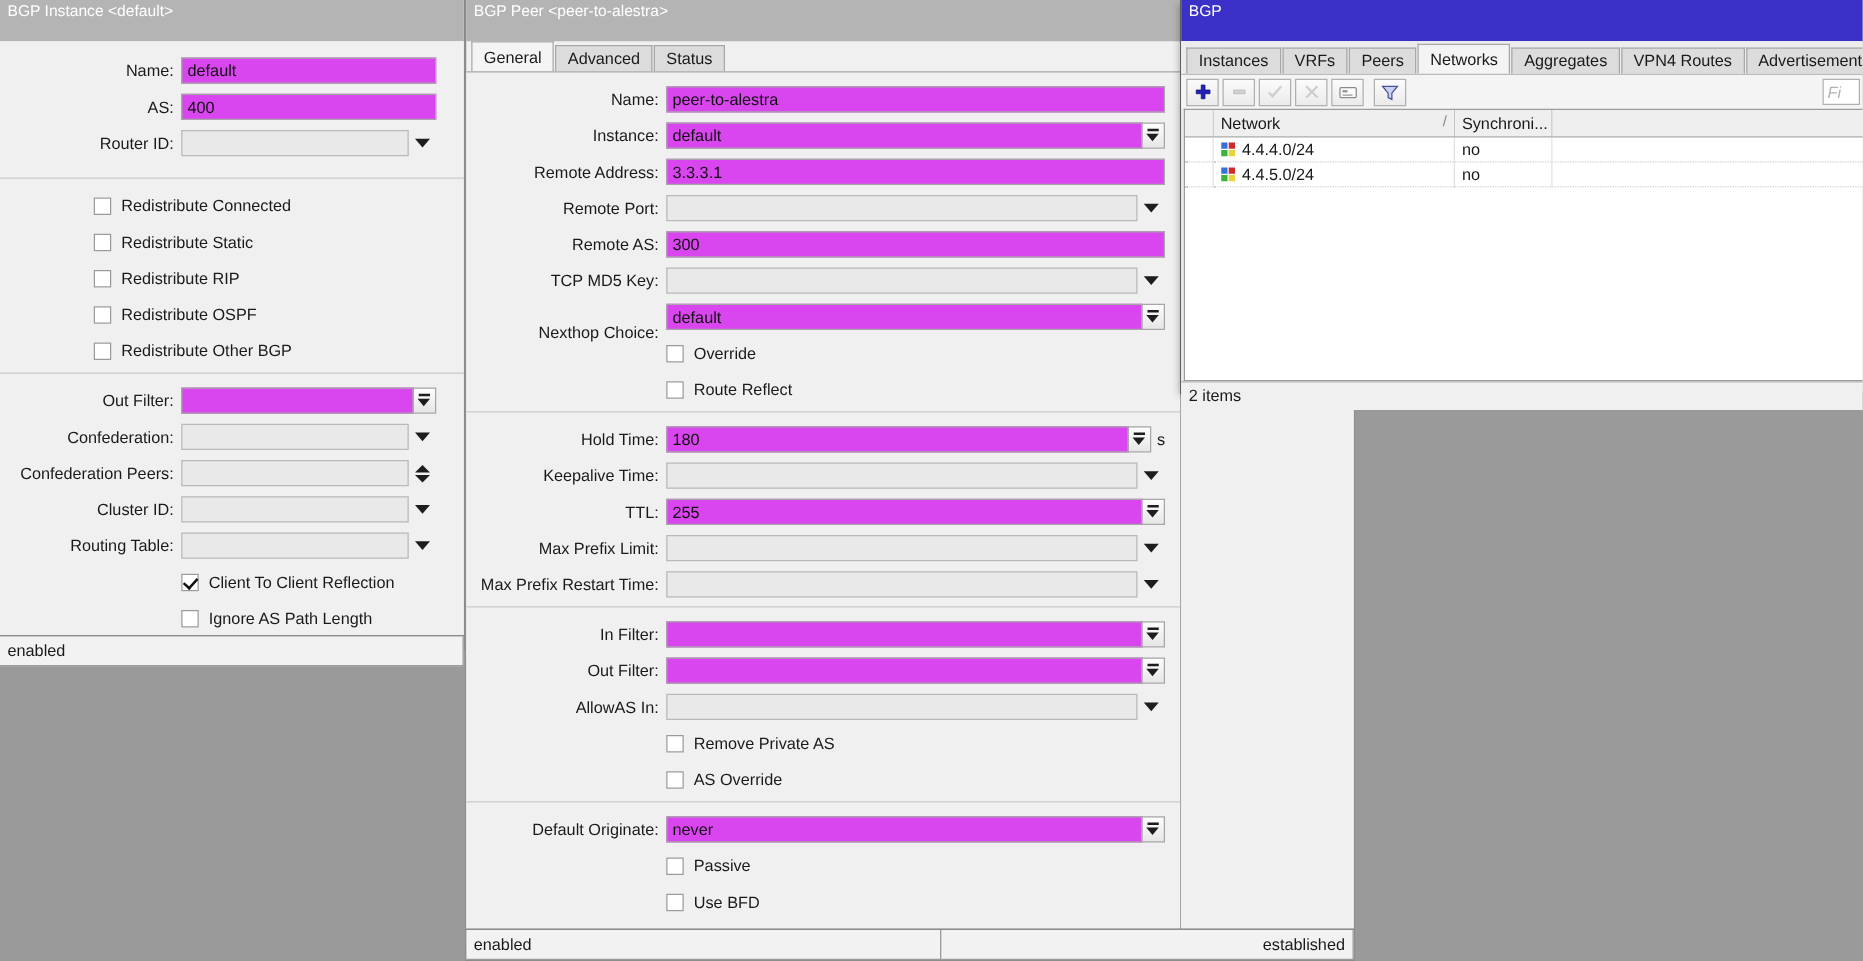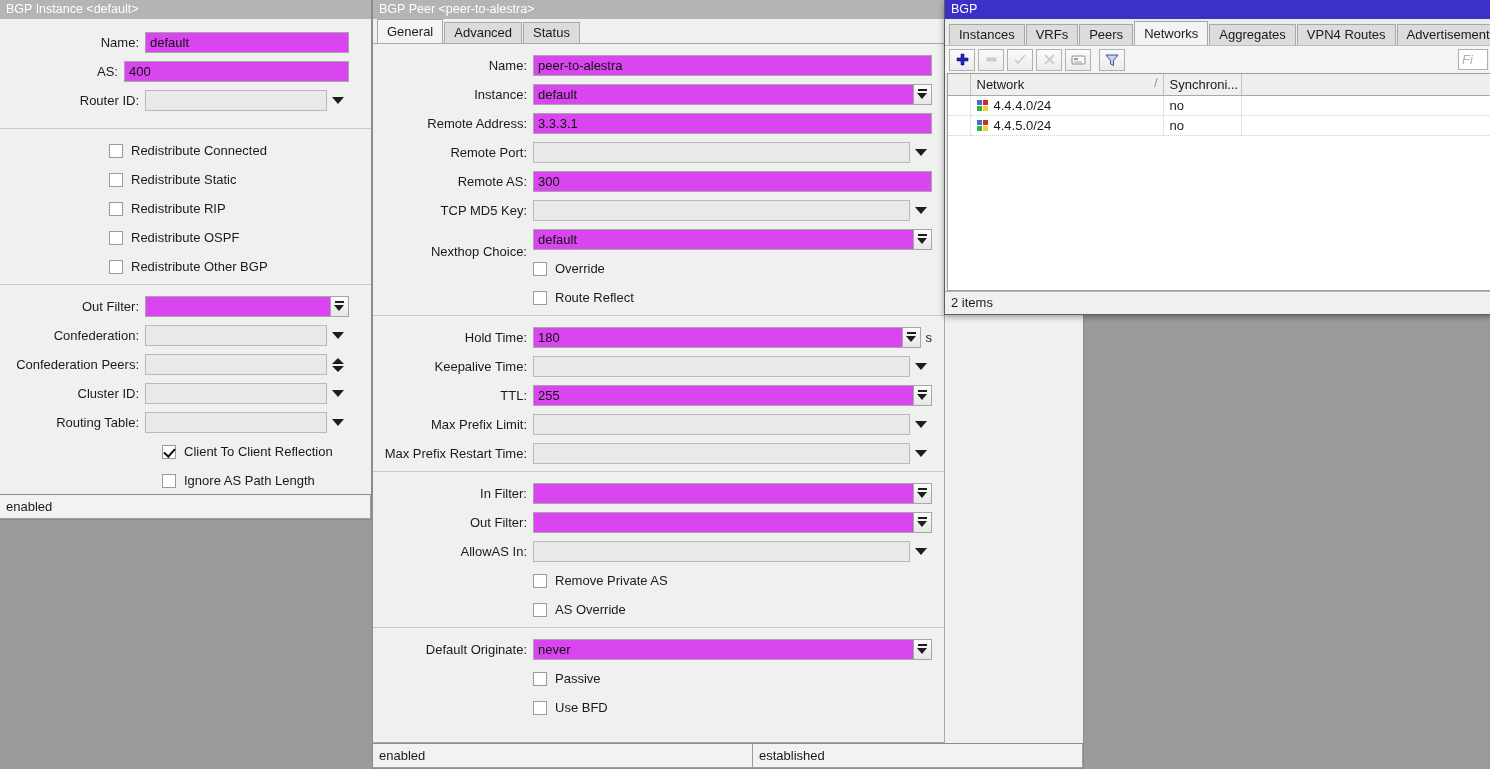--- a/index.html
+++ b/index.html
@@ -11,21 +11,21 @@
     font-size: 13px;
     color: #1a1a1a;
     -webkit-font-smoothing: antialiased;
   }
   #root { position: relative; width: 1490px; height: 769px; }
 
   
   .win { position: absolute; background: #f0f0f0; }
   .win-body { background: #f0f0f0; }
   .titlebar {
-    height: 19px; line-height: 19px;
+    height: 33px; line-height: 19px;
     padding: 0 6px;
     color: #ffffff;
     font-size: 12.5px;
     overflow: hidden; white-space: nowrap;
   }
   .titlebar.inactive { background: #b4b4b4; }
   .titlebar.active   { background: #3b31c8; }
 
   
   .frow { display: flex; align-items: center; height: 23px; margin-bottom: 6px; }
@@ -210,38 +210,38 @@
       <div style="padding:12px 22px 4px 0;">
 
         <div class="frow">
           <div class="flabel" style="width:145px;">Name:</div>
           <div class="fctl">
             <div class="inp">default</div>
           </div>
         </div>
 
         <div class="frow">
-          <div class="flabel" style="width:124px;">AS:</div>
+          <div class="flabel" style="width:145px;">AS:</div>
           <div class="fctl">
             <div class="inp">400</div>
           </div>
         </div>
 
         <div class="frow">
           <div class="flabel" style="width:145px;">Router ID:</div>
           <div class="fctl">
             <div class="inp dis"></div>
             <div class="arrow"></div>
           </div>
         </div>
       </div>
 
       <div class="sep" style="margin:6px 0 10px 0;"></div>
 
-      <div style="padding-left:109px;">
+      <div style="padding-left:75px;">
         <div class="crow">
           <div class="cb"></div>
           <div class="cbl">Redistribute Connected</div>
         </div>
         <div class="crow">
           <div class="cb"></div>
           <div class="cbl">Redistribute Static</div>
         </div>
         <div class="crow">
           <div class="cb"></div>
@@ -298,21 +298,21 @@
 
         <div class="frow">
           <div class="flabel" style="width:145px;">Routing Table:</div>
           <div class="fctl">
             <div class="inp dis"></div>
             <div class="arrow"></div>
           </div>
         </div>
       </div>
 
-      <div style="padding-left:145px; margin-top:2px;margin-left:17px;">
+      <div style="padding-left:145px; margin-top:2px;">
         <div class="crow">
           <div class="cb on"></div>
           <div class="cbl">Client To Client Reflection</div>
         </div>
         <div class="crow">
           <div class="cb"></div>
           <div class="cbl">Ignore AS Path Length</div>
         </div>
       </div>
 
@@ -514,21 +514,21 @@
           <div style="height:24px; line-height:23px; text-align:center; border:1px solid #a8a8a8;
                       background:linear-gradient(#fbfbfb,#eeeeee); font-size:13px;">
             <span>Resend All</span>
           </div>
         </div>
       </div>
     </div>
 
     <div class="statusbar">
       <div class="statuscell" style="width:380px;">enabled</div>
-      <div class="statuscell" style="flex:1 1 auto;">established</div>
+      <div class="statuscell" style="flex:1 1 auto;text-align:right;">established</div>
     </div>
   </div>
 
   <div class="win" style="left:944px; top:0px; width:548px; height:315px; border:1px solid #5f5f5f; border-top:none; border-right:none; box-shadow:0 2px 6px rgba(0,0,0,.35);">
     <div class="titlebar active">
       <span>BGP</span>
     </div>
 
     <div style="background:#ececec; height:calc(100% - 19px); display:flex; flex-direction:column;">
 

